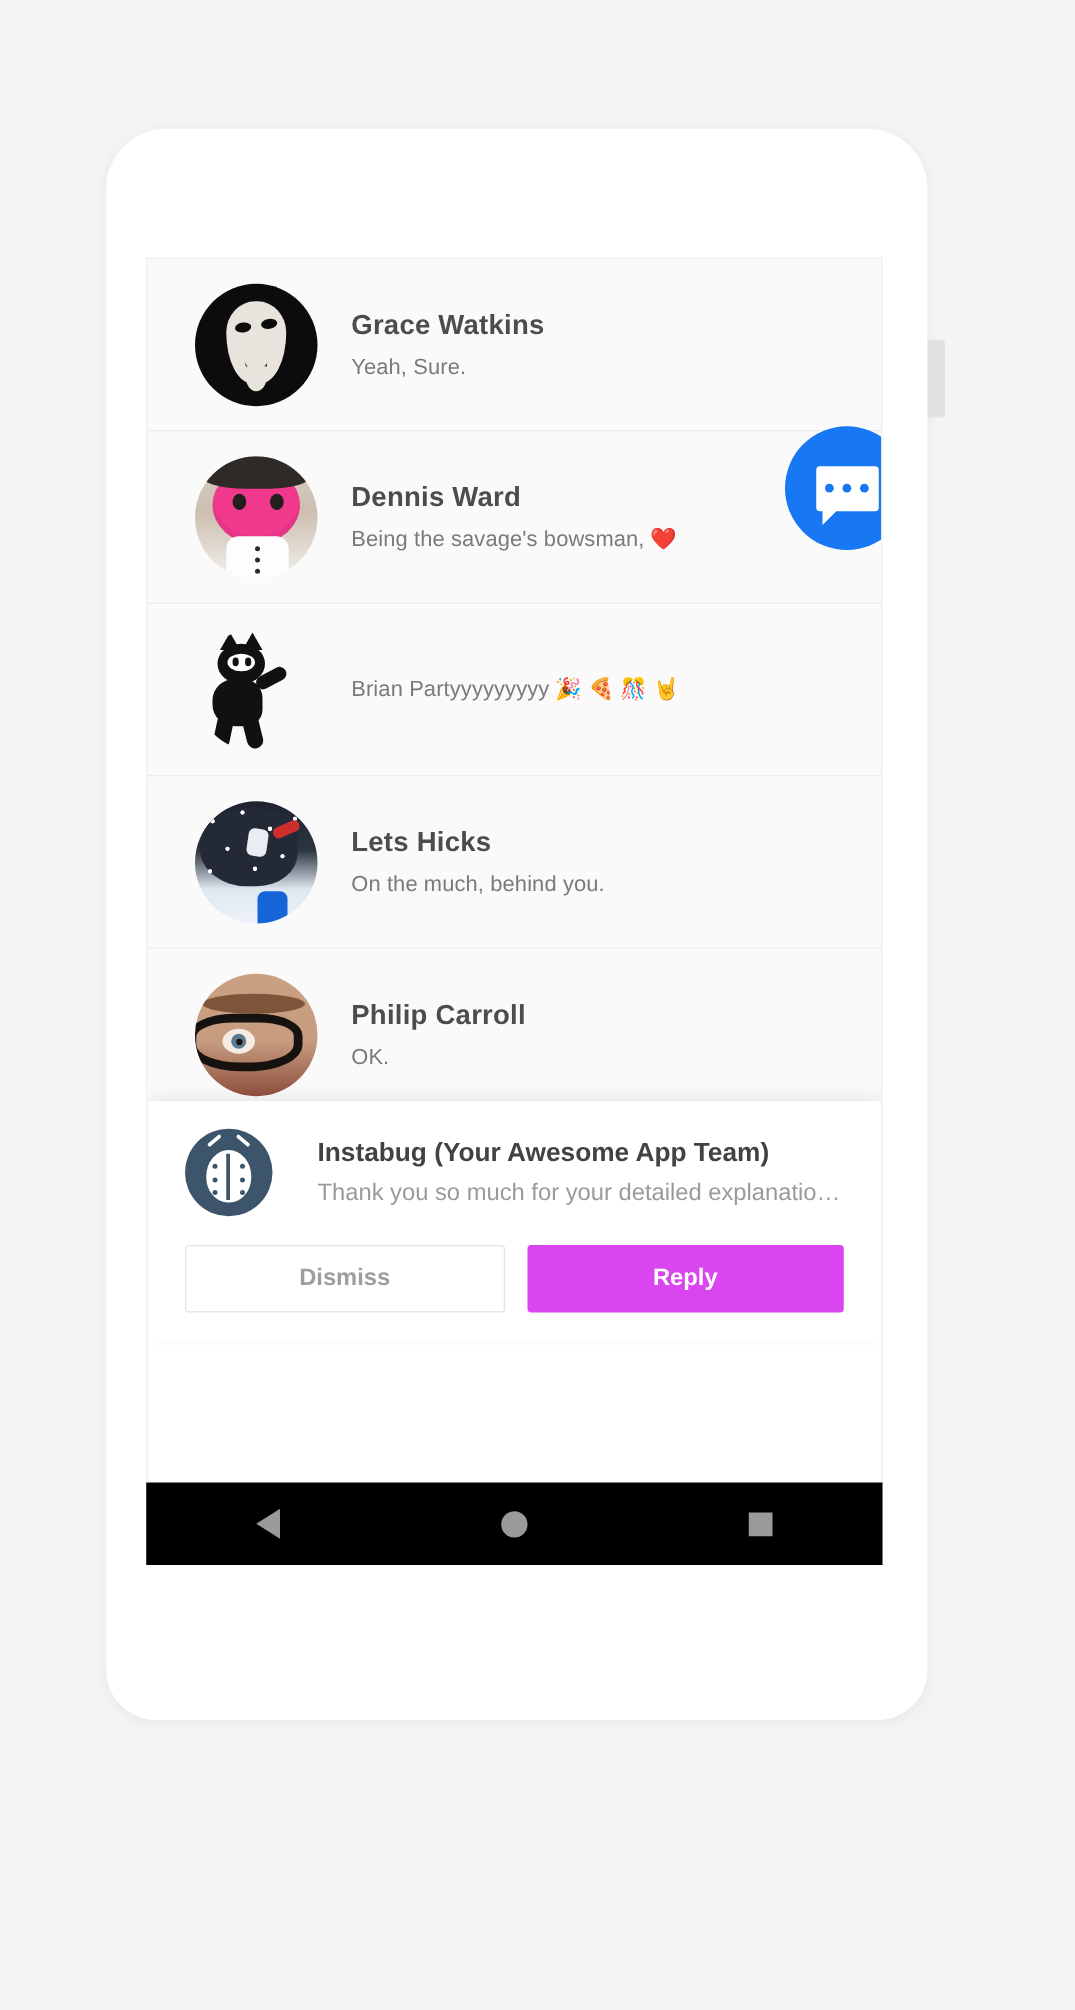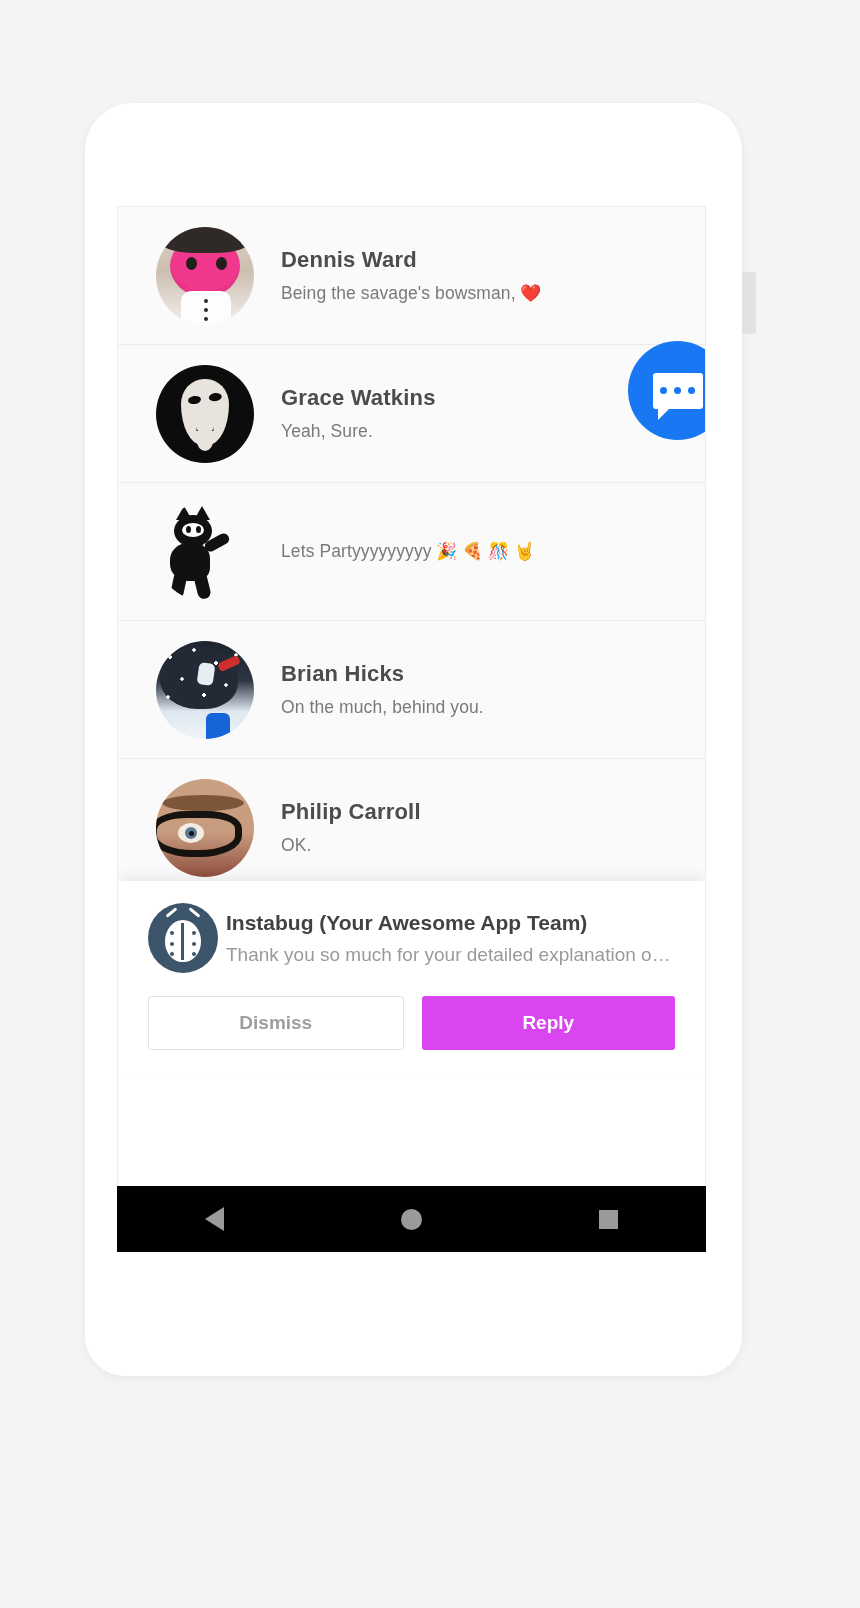--- a/index.html
+++ b/index.html
@@ -328,21 +328,21 @@
     background: #3d556b;
     box-shadow: 0 11px 0 #3d556b, 0 21px 0 #3d556b,
                 22px 0 0 #3d556b, 22px 11px 0 #3d556b, 22px 21px 0 #3d556b;
   }
   .bug-logo .ant1, .bug-logo .ant2 {
     position: absolute; top: 8px; width: 13px; height: 3px;
     background: #ffffff; border-radius: 2px;
   }
   .bug-logo .ant1 { left: 17px; transform: rotate(-40deg); }
   .bug-logo .ant2 { left: 40px; transform: rotate(40deg); }
-  .notif-texts { margin-left: 8px; overflow: hidden; }
+  .notif-texts { margin-left: 36px; overflow: hidden; }
   .notif-title {
     font-size: 21px; font-weight: bold; color: #424242;
     margin-bottom: 9px;
   }
   .notif-body {
     font-size: 19px; color: #9a9a9a;
     white-space: nowrap; overflow: hidden; text-overflow: ellipsis;
     max-width: 470px;
   }
   .notif-actions {
@@ -394,66 +394,66 @@
     <div class="phone-camera"></div>
   </div>
   <div class="phone-sidebtn"></div>
 
   <div class="screen">
 
 
     <div class="list">
 
       <div class="row">
+        <div class="avatar av-grace">
+          <span class="mask"></span>
+            <span class="chin"></span>
+        </div>
+        <div class="row-text">
+          <div class="row-name">Grace Watkins</div>
+          <div class="row-msg"><span>Yeah, Sure.</span><span class="emo"></span></div>
+        </div>
+      </div>
+
+      <div class="row">
         <div class="avatar av-dennis">
           <span class="eyeL"></span>
             <span class="eyeR"></span>
             <span class="body"></span>
         </div>
         <div class="row-text">
           <div class="row-name">Dennis Ward</div>
           <div class="row-msg"><span>Being the savage's bowsman, </span><span class="emo">❤️</span></div>
-        </div>
-      </div>
-
-      <div class="row">
-        <div class="avatar av-grace">
-          <span class="mask"></span>
-            <span class="chin"></span>
-        </div>
-        <div class="row-text">
-          <div class="row-name">Grace Watkins</div>
-          <div class="row-msg"><span>Yeah, Sure.</span><span class="emo"></span></div>
         </div>
       </div>
 
       <div class="row">
         <div class="avatar av-eugene">
           <span class="felix-body"></span>
             <span class="leg1"></span>
             <span class="leg2"></span>
           <span class="arm"></span>
             <span class="felix-head"></span>
             <span class="felix-face"></span>
         </div>
         <div class="row-text">
-          <div class="row-msg"><span>Lets Partyyyyyyyyy </span><span class="emo">🎉 🍕 🎊 🤘</span></div>
+          <div class="row-msg"><span>Brian Partyyyyyyyyy </span><span class="emo">🎉 🍕 🎊 🤘</span></div>
         </div>
       </div>
 
       <div class="row">
         <div class="avatar av-brian">
           <span class="snowjacket"></span>
             <span class="speck"></span>
           <span class="glove"></span>
             <span class="redstripe"></span>
             <span class="bluepant"></span>
         </div>
         <div class="row-text">
-          <div class="row-name">Brian Hicks</div>
+          <div class="row-name">Lets Hicks</div>
           <div class="row-msg"><span>On the much, behind you.</span><span class="emo"></span></div>
         </div>
       </div>
 
       <div class="row">
         <div class="avatar av-philip">
           <span class="brow"></span>
             <span class="eyeball"></span>
             <span class="glasses"></span>
         </div>

